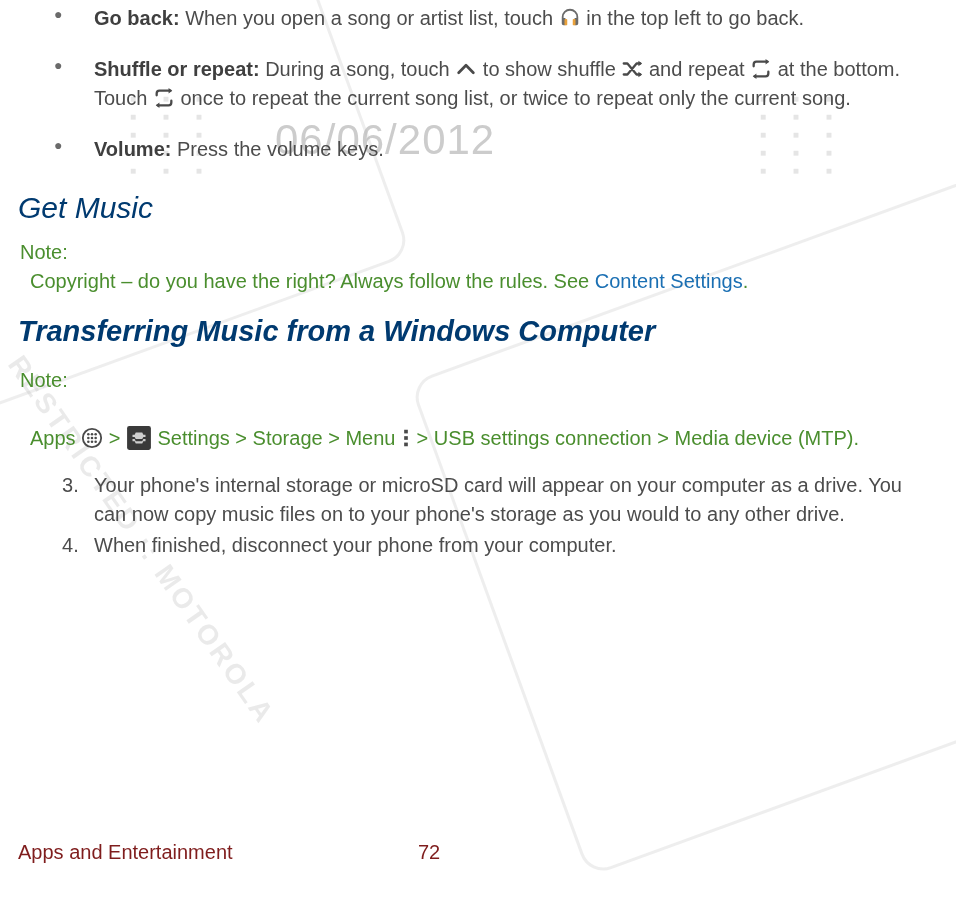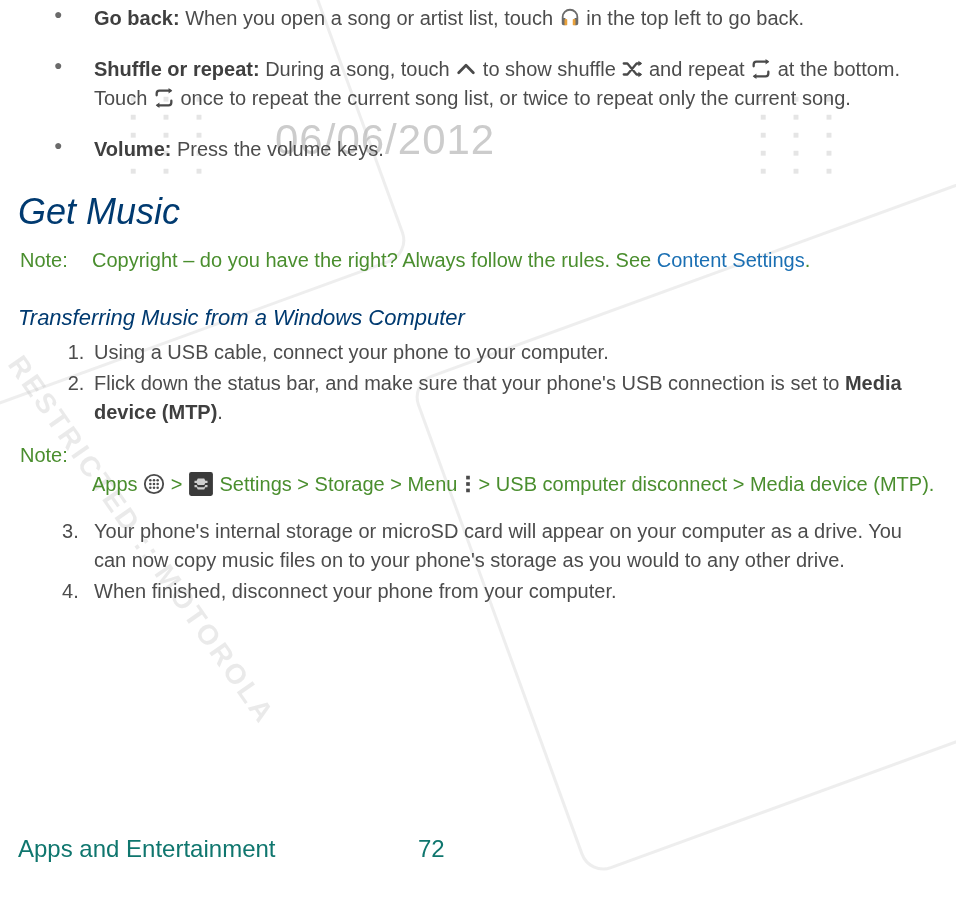--- a/index.html
+++ b/index.html
@@ -106,35 +106,36 @@
     position: absolute;
     left: -18px;
     top: 0;
     color: #6a6a6a;
     font-size: 14px;
   }
 
   .h2 {
     font-style: italic;
     color: #003a70;
-    font-size: 36px;
+    font-size: 30px;
     margin: 8px 0 2px 0;
     font-weight: normal;
   }
   .h3 {
     font-style: italic;
     color: #003a70;
-    font-size: 22px;
-    margin: 27px 0 4px 0;
-    font-weight: normal;
+    font-size: 29px;
+    margin: 14px 0 4px 0;
+    font-weight: bold;
   }
 
   .note-row {
     display: flex;
     margin: 8px 0 6px 0;
+    flex-direction: column;
   }
   .note-label {
     color: #4a8e2e;
     min-width: 60px;
     padding-left: 2px;
   }
   .note-body {
     color: #4a8e2e;
     flex: 1;
     padding-left: 12px;
@@ -176,22 +177,22 @@
     width: 22px;
     height: 22px;
   }
   .icon svg { width: 100%; height: 100%; display: block; }
 
   .footer {
     position: absolute;
     left: 18px;
     bottom: 30px;
     width: 920px;
-    color: #0f766e;
-    font-size: 24px;
+    color: #7f1d1d;
+    font-size: 20px;
   }
   .footer .pagenum {
     position: absolute;
     left: 400px;
     bottom: 0;
   }
 </style>
 </head>
 <body>
 
@@ -240,26 +241,20 @@
 
   <div class="note-row">
     <div class="note-label">Note:</div>
     <div class="note-body">
       <span>Copyright – do you have the right? Always follow the rules. See </span><span class="link">Content Settings</span><span>.</span>
     </div>
   </div>
 
   <div class="h3">Transferring Music from a Windows Computer</div>
 
-  <ol class="steps">
-    <li><span>Using a USB cable, connect your phone to your computer.</span></li>
-    <li>
-      <span>Flick down the status bar, and make sure that your phone's USB connection is set to </span><span class="bold">Media device (MTP)</span><span>.</span>
-    </li>
-  </ol>
 
   <div class="note-row" style="margin-top:14px;">
     <div class="note-label">Note:</div>
     <div class="note-body">
       <br>
       <span class="bold-green">Apps</span>
       <span class="icon"><svg viewBox="0 0 24 24">
             <circle cx="12" cy="12" r="10" fill="none" stroke="#4a4a4a" stroke-width="2"></circle>
             <g fill="#4a4a4a">
               <circle cx="8" cy="8" r="1.4"></circle>
@@ -275,21 +270,21 @@
           </svg></span>
       <span> &gt; </span>
       <span class="icon" style="width:26px;height:26px;vertical-align:-6px;"><svg viewBox="0 0 24 24">
             <rect x="1" y="1" width="22" height="22" rx="2" fill="#3a3a3a"></rect>
             <path fill="#cfcfcf" d="M6 9h2l1-2h6l1 2h2v2h-2l-1 2H9l-1-2H6zm0 4h2l1 2h6l1-2h2v2h-2l-1 2H9l-1-2H6z"></path>
           </svg></span>
       <span class="bold-green">Settings</span><span> &gt; </span><span class="bold-green">Storage</span><span> &gt; Menu </span><span class="icon" style="width:10px;"><svg viewBox="0 0 8 24">
             <rect x="2" y="3" width="4" height="4" fill="#4a4a4a"></rect>
             <rect x="2" y="10" width="4" height="4" fill="#4a4a4a"></rect>
             <rect x="2" y="17" width="4" height="4" fill="#4a4a4a"></rect>
-          </svg></span><span> &gt; </span><span class="bold-green">USB computer disconnect</span><span> &gt; </span><span class="bold-green">Media device (MTP)</span><span>.</span>
+          </svg></span><span> &gt; </span><span class="bold-green">USB settings connection</span><span> &gt; </span><span class="bold-green">Media device (MTP)</span><span>.</span>
     </div>
   </div>
 
   <ol class="steps second" style="margin-top:18px;">
     <li><span>Your phone's internal storage or microSD card will appear on your computer as a drive. You can now copy music files on to your phone's storage as you would to any other drive.</span></li>
     <li><span>When finished, disconnect your phone from your computer.</span></li>
   </ol>
 
 </div>
 

